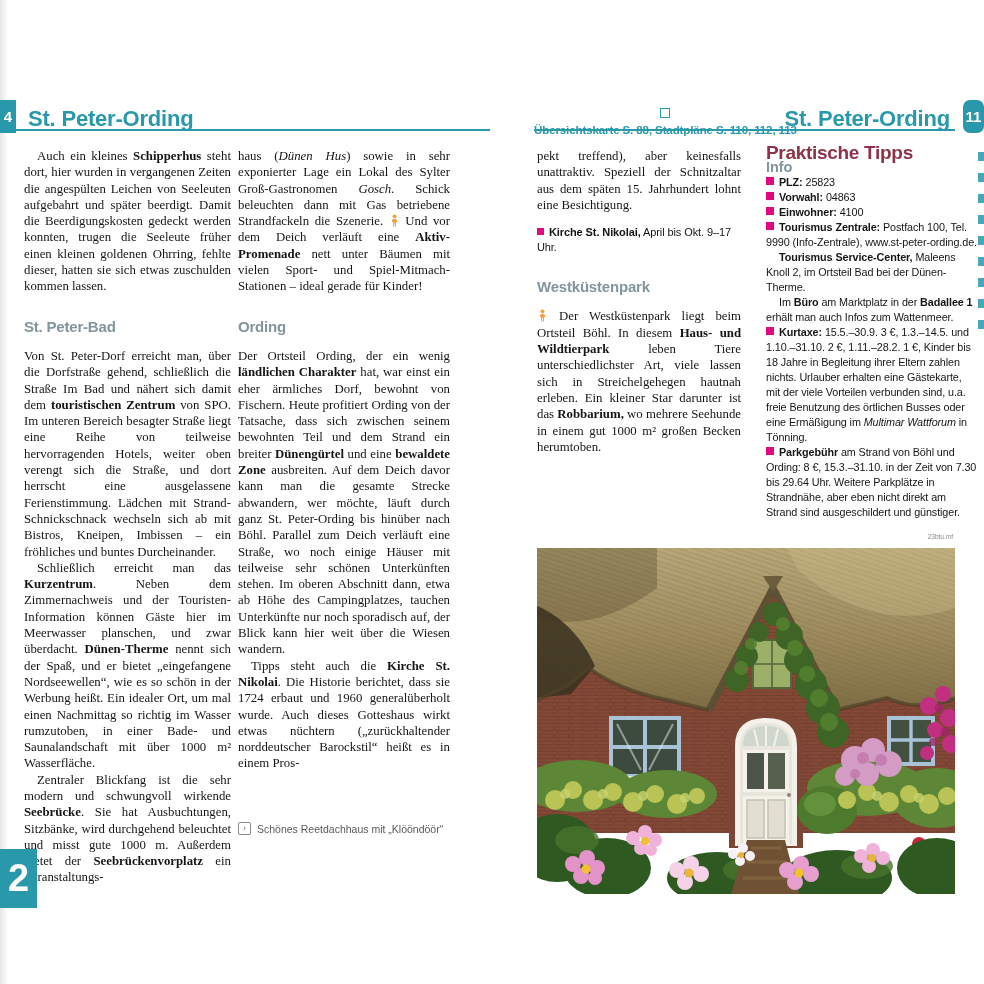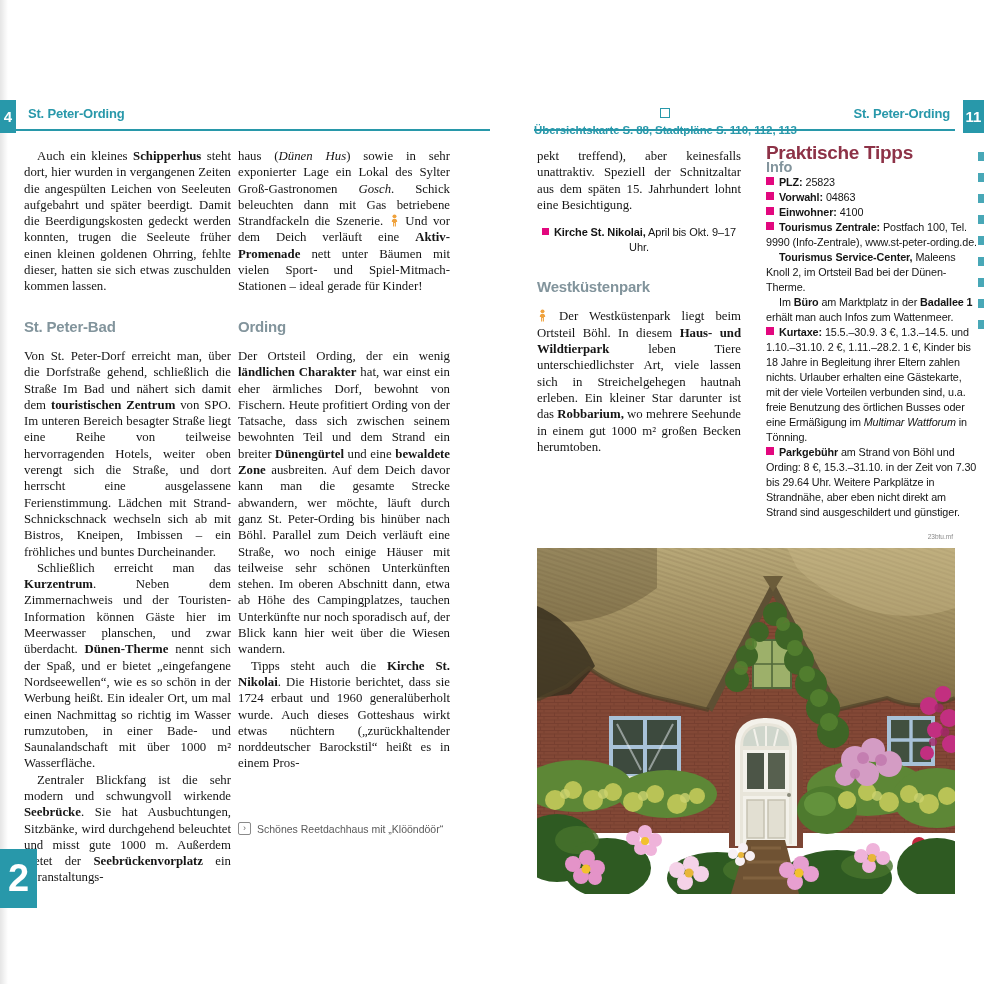--- a/index.html
+++ b/index.html
@@ -5,23 +5,23 @@
   html,body{margin:0;padding:0;background:#ffffff;}
   .spread{position:relative;width:984px;height:984px;background:#ffffff;overflow:hidden;
           font-family:"Liberation Serif",serif;color:#151515;}
   .edge-shade{position:absolute;left:0;top:0;width:8px;height:984px;
               background:linear-gradient(90deg,rgba(0,0,0,.10),rgba(0,0,0,0));}
   
   .tab{position:absolute;background:#2898aa;color:#fff;font-family:"Liberation Sans",sans-serif;
        font-weight:bold;display:flex;align-items:center;justify-content:center;overflow:hidden;}
   .tab-tl{left:0;top:100;width:16px;height:33px;font-size:15px;top:100px;}
   .tab-bl{left:0;top:849px;width:37px;height:59px;font-size:38px;}
-  .tab-tr{right:0;top:100px;width:21px;height:33px;font-size:15px;}
+  .tab-tr{right:0;top:100px;width:21px;height:33px;font-size:15px;border-radius:7px;}
   .page-title{position:absolute;font-family:"Liberation Sans",sans-serif;font-weight:bold;
-              color:#2898aa;font-size:13px;letter-spacing:-.2px;white-space:nowrap;}
+              color:#2898aa;font-size:22px;letter-spacing:-.2px;white-space:nowrap;}
   .lp-title{left:28px;top:106px;}
   .rp-title{top:106px;right:34px;}
   .header-rule{position:absolute;height:2.4px;background:#2898aa;}
   .hr-left{left:16px;top:129px;width:474px;}
   .hr-right{left:534px;top:129px;width:421px;}
   .rp-headline{position:absolute;left:534px;top:108px;display:flex;align-items:center;gap:6px;
                font-family:"Liberation Sans",sans-serif;font-weight:bold;color:#2898aa;
                font-size:11.5px;letter-spacing:-.1px;white-space:nowrap;flex-direction:column;}
   .map-sq{display:inline-block;width:8px;height:8px;border:1.6px solid #2898aa;background:#fff;}
   
@@ -30,21 +30,21 @@
   .col2{left:238px;top:148px;width:212px;}
   .rcol{left:537px;top:148px;width:204px;}
   .col p{margin:0;hyphens:auto;-webkit-hyphens:auto;}
   .col p.indent{text-indent:13px;}
   .b{font-weight:bold;}
   .i{font-style:italic;text-align:center;}
   .col-heading{font-family:"Liberation Sans",sans-serif;font-weight:bold;color:#82949c;
                font-size:15px;letter-spacing:-.2px;margin:24px 0 13px;text-align:left;}
   .bullet{font-family:"Liberation Sans",sans-serif;font-size:11px;line-height:15px;
           letter-spacing:-.1px;text-align:left;hyphens:none!important;}
-  .rcol .bullet{margin:12px 0;text-align:center;}
+  .rcol .bullet{margin:12px 0;}
   .bsq{display:inline-block;width:7px;height:7px;background:#e2077e;margin-right:5px;
        vertical-align:1px;}
   .inline-icon{display:inline-block;width:9px;height:13px;vertical-align:-2px;margin:0 1px;}
   
   .sidebar{position:absolute;left:758px;top:145px;width:211px;font-family:"Liberation Sans",sans-serif;
            font-size:10.8px;line-height:15px;letter-spacing:-.1px;color:#151515;text-align:left;margin-left:8px;}
   .sidebar-title{color:#8d3247;font-weight:bold;font-size:19px;letter-spacing:-.3px;margin:0 0 16px;}
   .sidebar-sub{color:#82949c;font-weight:bold;font-size:14.5px;margin:0 0 22px;}
   .sidebar p{margin:0;}
   .sidebar p.indent{text-indent:13px;}

